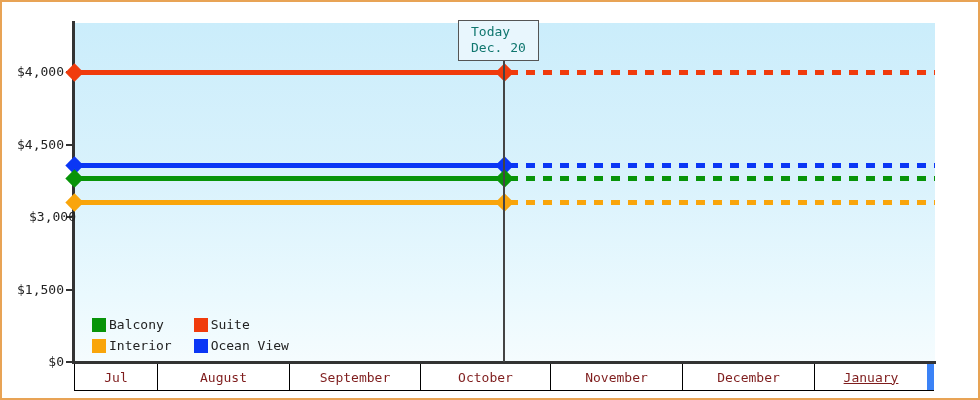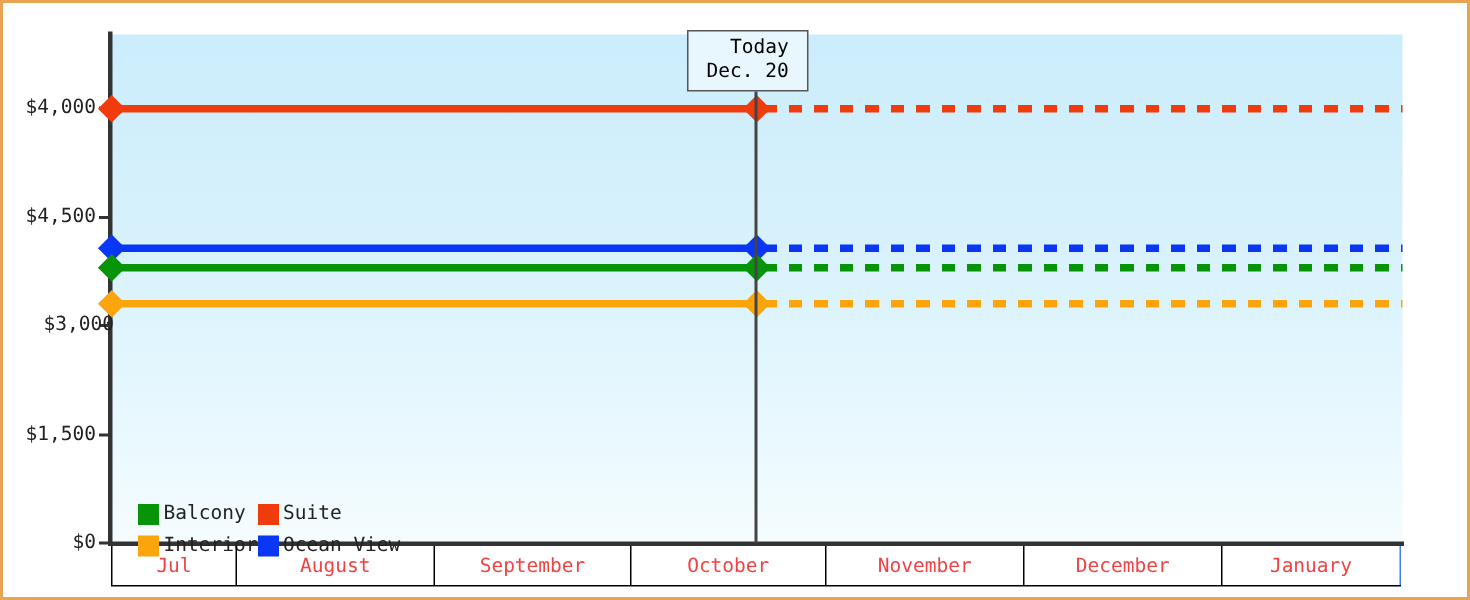--- a/index.html
+++ b/index.html
@@ -85,35 +85,35 @@
   #today-line {
     position: absolute;
     width: 2px;
     background: #444444;
   }
   #today-box {
     position: absolute;
     background: #e8f6fd;
     border: 1px solid #555555;
     padding: 3px 12px 4px 12px;
-    text-align: right;
+    text-align: left;
     font-size: 13px;
     line-height: 16px;
-    color: #000000;
+    color: #0f766e;
     white-space: nowrap;
   }
   
   #legend {
     position: absolute;
     left: 90px;
     top: 312px;
     display: grid;
     grid-template-columns: auto auto;
     grid-auto-rows: 21px;
-    margin-top: 18px;
+    column-gap: 22px;
   }
   .legend-item {
     display: flex;
     align-items: center;
   }
   .legend-swatch {
     width: 14px;
     height: 14px;
     margin-right: 3px;
     flex: none;
@@ -133,25 +133,26 @@
     display: flex;
     border-bottom: 1px solid #000000;
   }
   .month-cell {
     flex: none;
     border-left: 1px solid #000000;
     display: flex;
     align-items: center;
     justify-content: center;
     font-size: 13px;
-    color: #ef4444;
+    color: #7f1d1d;
     box-sizing: border-box;
   }
   .month-cell:last-child {
-    border-right: 1px solid #3b82f6;
+    border-right: 7px solid #3b82f6;
+    text-decoration: underline;
   }
 </style>
 </head>
 <body>
 
 <div id="root">
 
   <div id="plot-area"></div>
 
   <div id="y-axis"></div>

